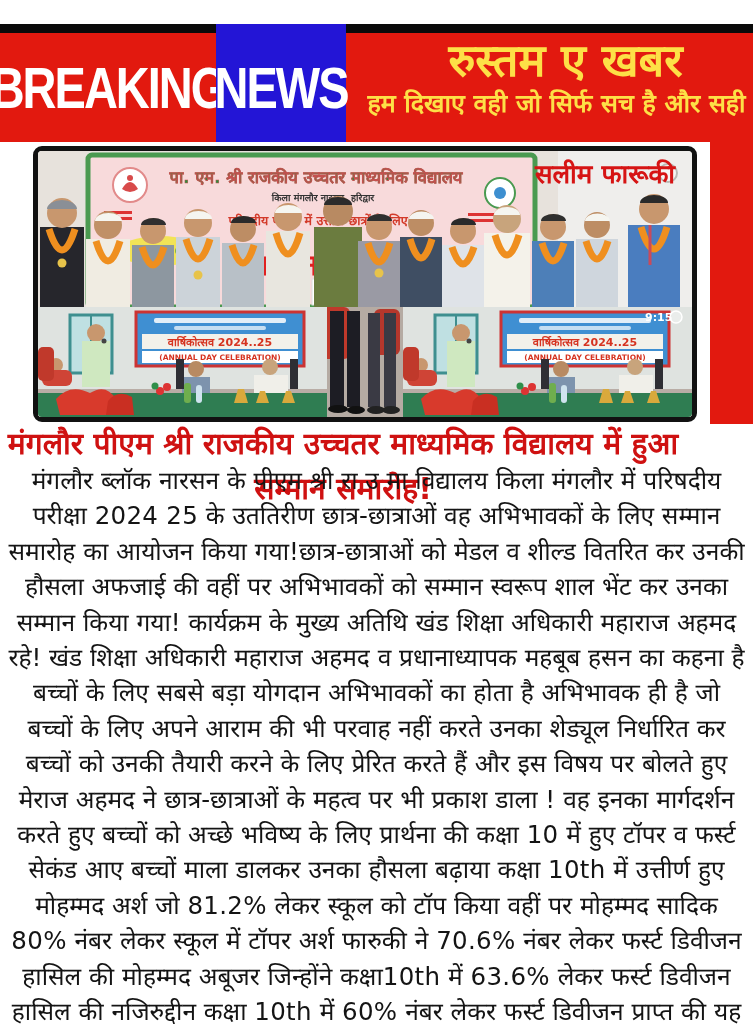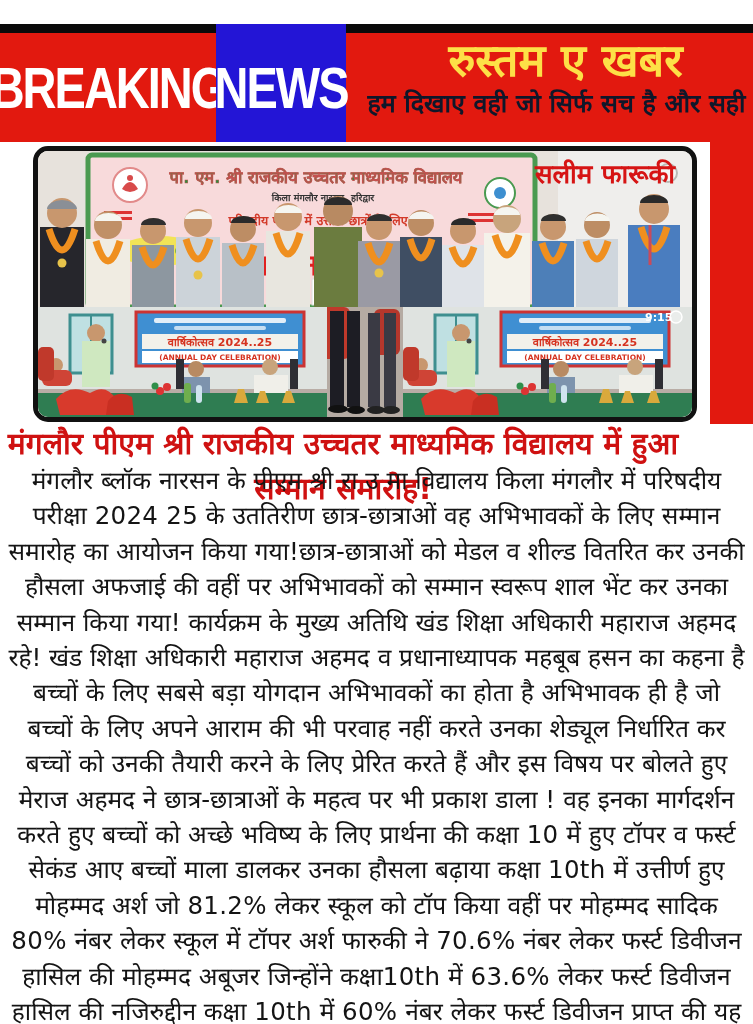--- a/index.html
+++ b/index.html
@@ -26,29 +26,29 @@
     display:flex;align-items:center;justify-content:center;
     color:#ffffff;font-weight:700;font-size:47px;letter-spacing:-2px;
     transform:scaleY(1.22);transform-origin:center;
     font-family:"Liberation Sans",sans-serif;
   }
   .brand{position:absolute;left:350px;top:0;width:403px;height:109px;text-align:center;}
   .brand-title{
     margin:2px 0 0 28px;color:#fde047;font-size:45px;font-weight:700;line-height:52px;
   }
   .brand-tagline{
-    margin:2px 0 0 10px;color:#0f172a;font-size:25px;font-weight:600;line-height:30px;
+    margin:2px 0 0 10px;color:#fde047;font-size:25px;font-weight:600;line-height:30px;
   }
 
   
   .photo-section{position:absolute;left:0;top:118px;width:753px;height:282px;background:#ffffff;}
   .red-side-strip{position:absolute;right:0;top:0;width:43px;height:282px;background:#e2190f;}
   .photo-frame{
     position:absolute;left:33px;top:4px;width:654px;height:266px;
-    border:5px solid #111111;border-radius:15px;background:#e9e7e2;overflow:hidden;
+    border:5px solid #111111;border-radius:9px;background:#e9e7e2;overflow:hidden;
   }
   .photo-frame svg{display:block;}
 
   
   .headline{
     position:absolute;left:0;top:397px;width:686px;
     text-align:center;color:#cf1111;font-size:30px;font-weight:700;line-height:45px;
   }
 
   

